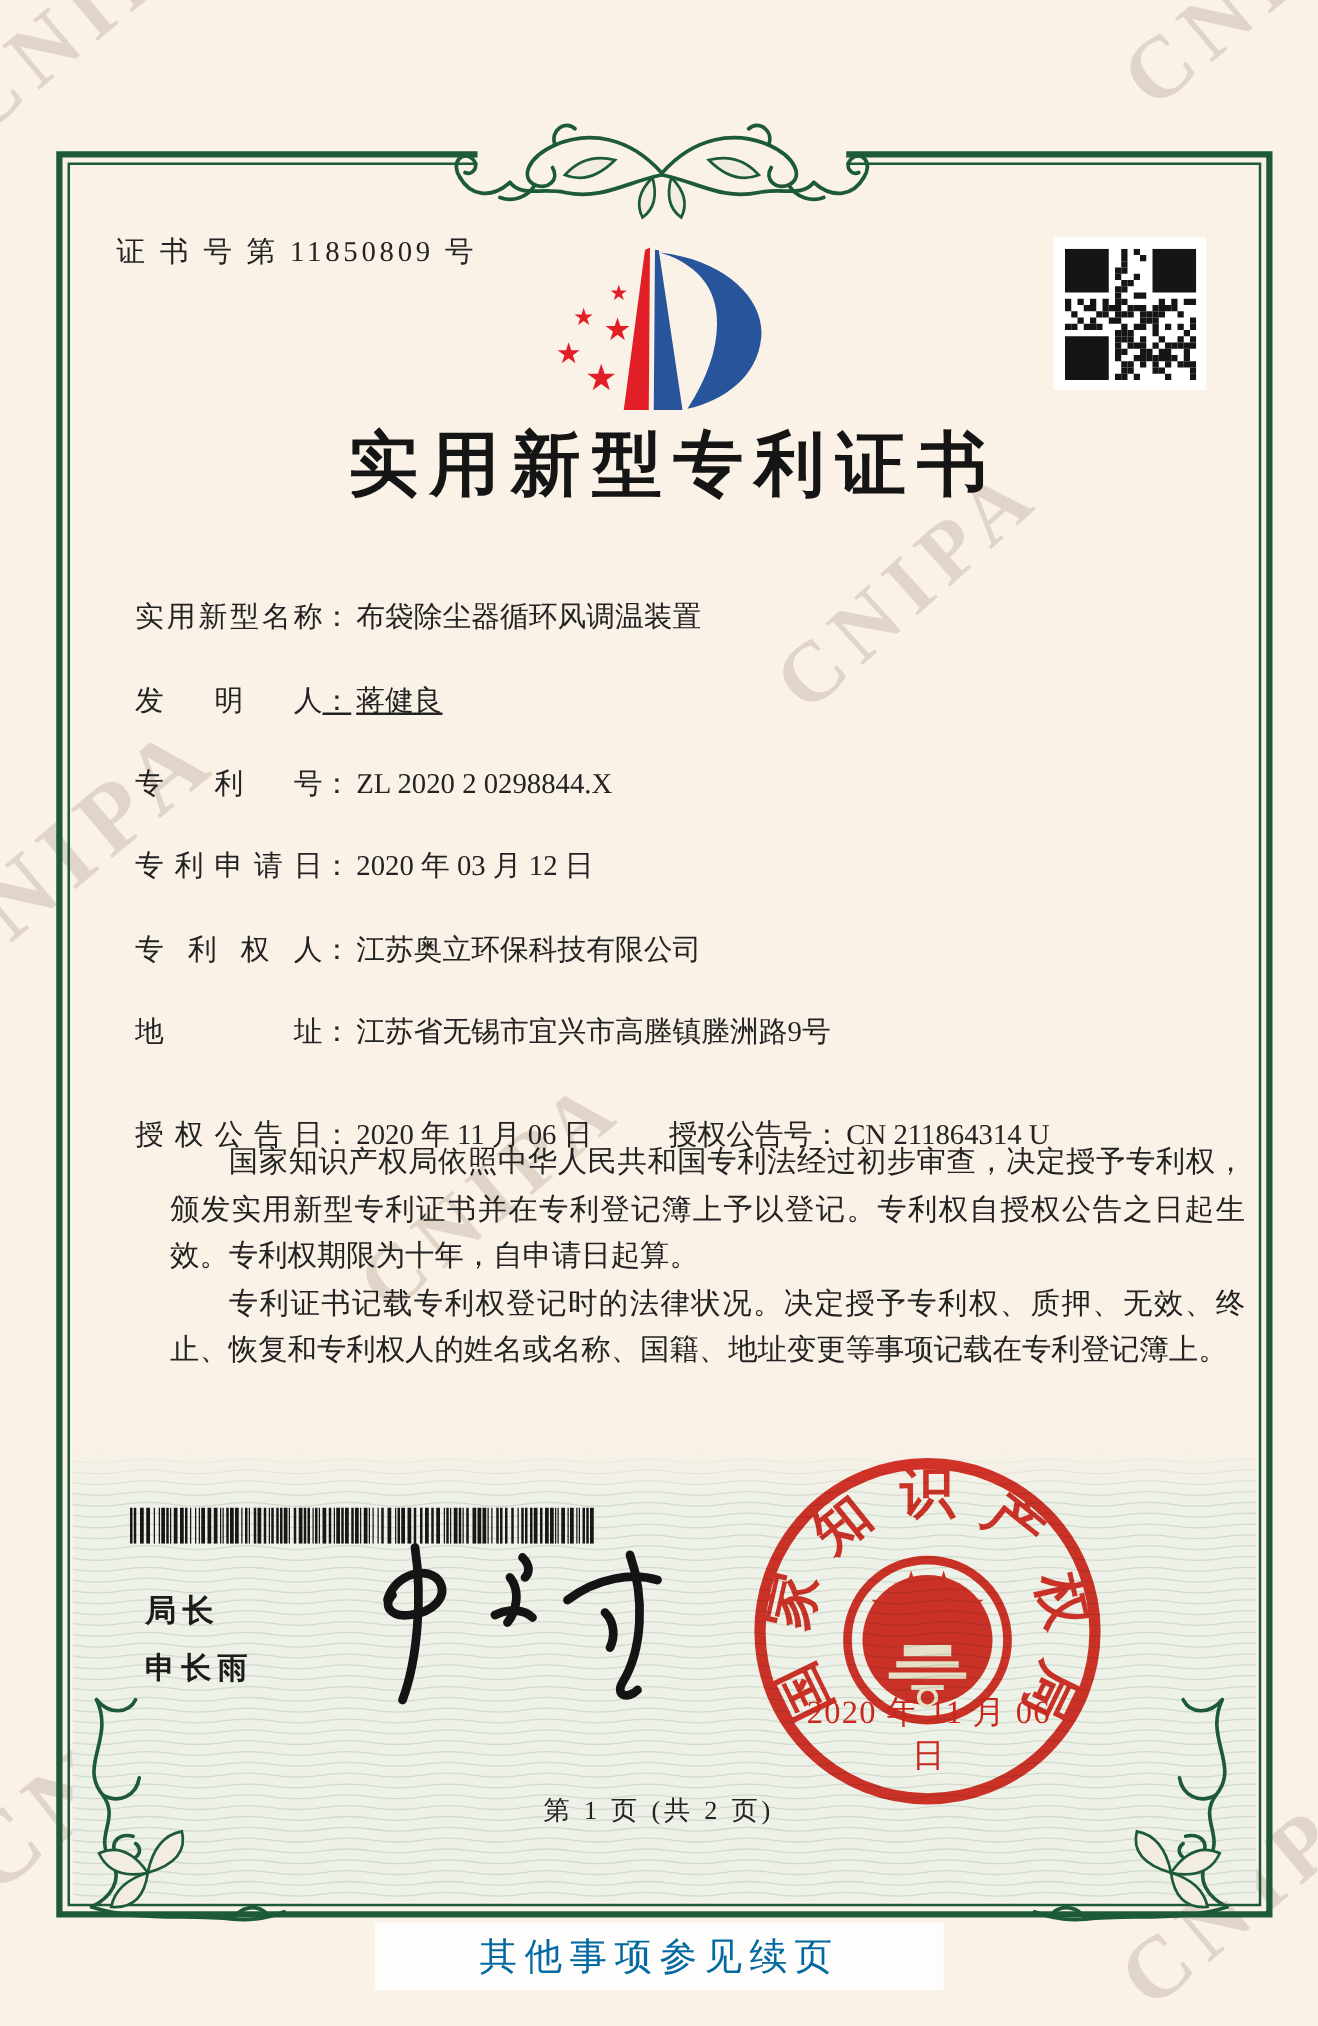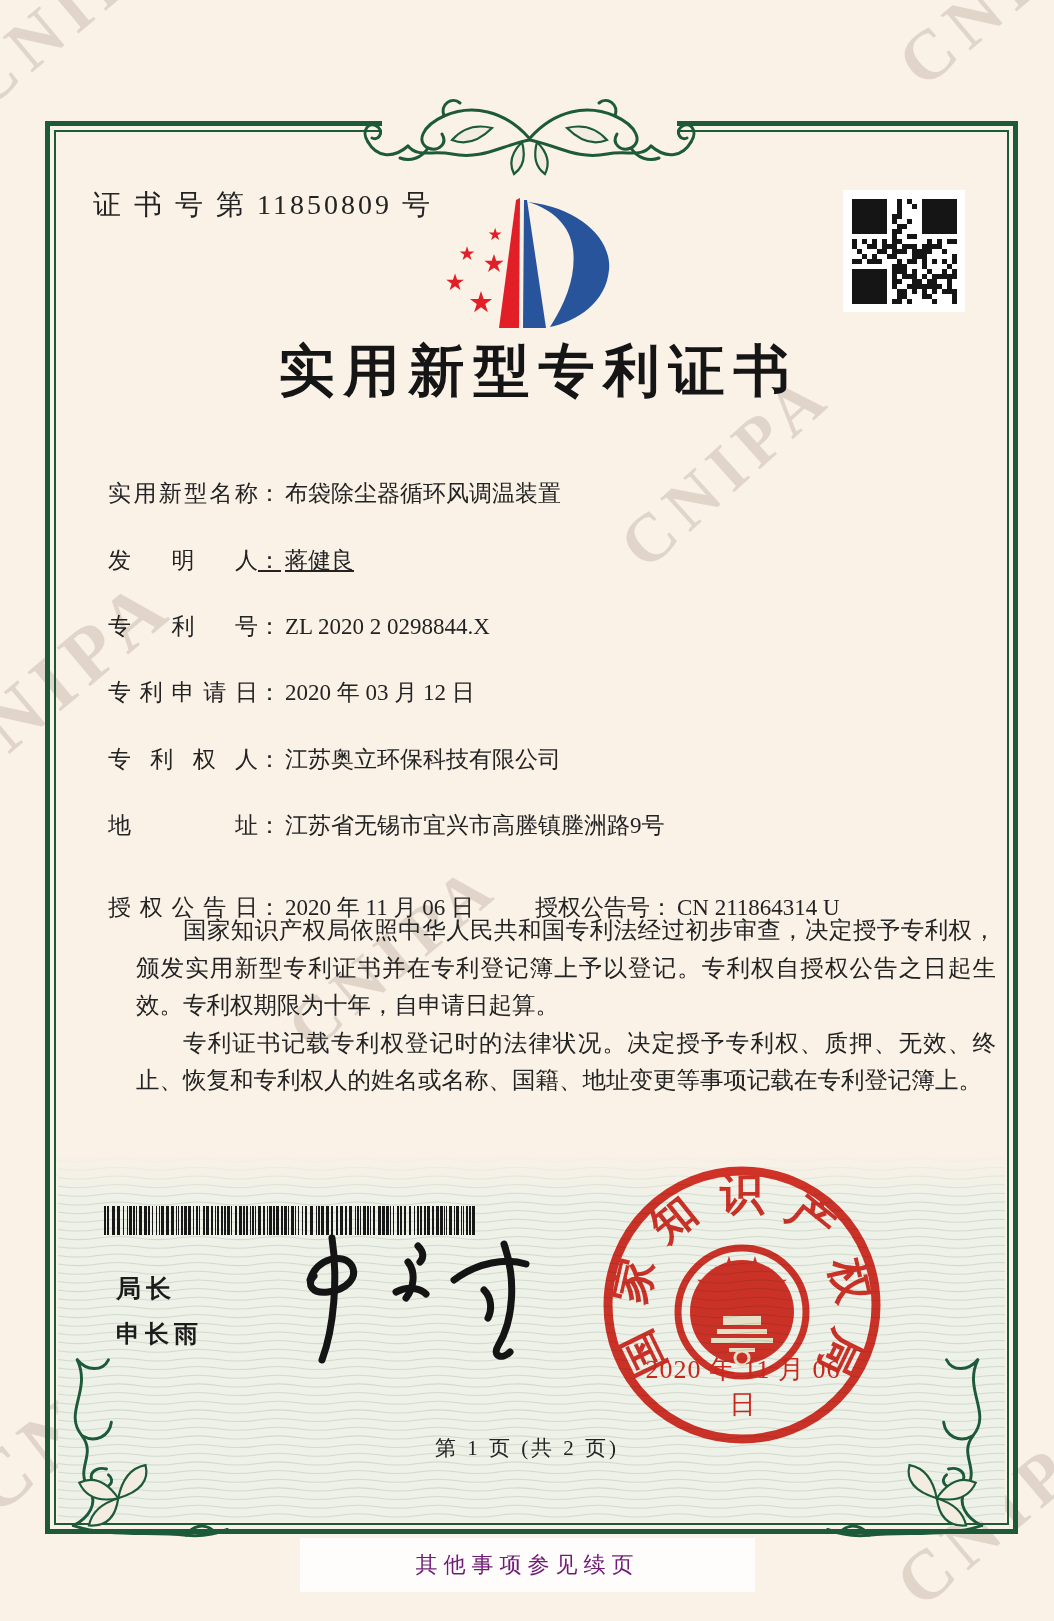--- a/index.html
+++ b/index.html
@@ -16,21 +16,21 @@
             background:#eef1e8;}
   #wavefade{position:absolute;left:0;right:0;top:0;height:46px;
             background:linear-gradient(180deg,#faf1e7 0%,rgba(250,241,231,0) 100%);}
   #waves{position:absolute;left:0;top:0;width:100%;height:100%;}
   #waves path{stroke:#c9d5c6;stroke-width:1;fill:none;opacity:.8;}
   .orn{position:absolute;z-index:2;}
   .orn path{stroke:#1d5a39;fill:none;stroke-width:3;stroke-linecap:round;}
   .orn .leaf{fill:#f3ece0;stroke-width:2.2;}
   
   .txt{position:absolute;z-index:3;color:#232323;}
-  #cert-number{left:93px;top:186px;font-size:28px;letter-spacing:3px;}
+  #cert-number{left:93px;top:186px;font-size:23px;letter-spacing:3px;}
   #title{left:0;top:334px;width:100%;text-align:center;font-size:56px;font-weight:700;
          letter-spacing:9px;padding-left:23px;box-sizing:border-box;color:#151515;}
   .field-row{left:108px;font-size:23px;white-space:nowrap;}
   .flabel{display:inline-block;width:150px;text-align:justify;text-align-last:justify;}
   .fval{margin-left:4px;}
   #grant-no{position:absolute;left:427px;top:0;}
   #body-text{left:100px;top:912px;width:860px;font-size:23.5px;line-height:37.5px;
              text-align:justify;margin-left:36px;}
   #body-text p{margin:0;text-indent:2em;}
   #barcode{position:absolute;left:104px;top:1206px;z-index:3;}
@@ -42,21 +42,21 @@
   #signature{position:absolute;left:258px;top:1228px;z-index:4;}
   #signature path{stroke:#141414;stroke-width:7;fill:none;stroke-linecap:round;stroke-linejoin:round;}
   #seal{position:absolute;left:597px;top:1160px;z-index:4;mix-blend-mode:multiply;opacity:.93;}
   #seal text{fill:#d7251b;font-size:44px;font-weight:700;font-family:"Liberation Serif",serif;
              text-anchor:middle;dominant-baseline:middle;}
   #seal-date{left:637px;top:1352px;width:212px;text-align:center;color:#c8271c;
              font-size:26px;letter-spacing:1px;z-index:5;}
   #page-info{left:0;top:1434px;width:100%;text-align:center;font-size:21px;letter-spacing:3px;}
   #foot-box{position:absolute;left:300px;top:1538px;width:455px;height:54px;background:#fefdfb;
             z-index:3;display:flex;align-items:center;justify-content:center;}
-  #foot-note{font-size:22px;letter-spacing:6px;color:#701a75;font-family:"Liberation Serif",serif;}
+  #foot-note{font-size:30px;letter-spacing:6px;color:#0369a1;font-family:"Liberation Serif",serif;}
   #qr{position:absolute;left:843px;top:190px;width:122px;height:122px;background:#fff;z-index:3;
       display:flex;align-items:center;justify-content:center;}
   #qr rect{fill:#151515;}
   #logo{position:absolute;left:415px;top:178px;z-index:3;}
 </style>
 </head>
 <body>
 
 <div id="page">
 

